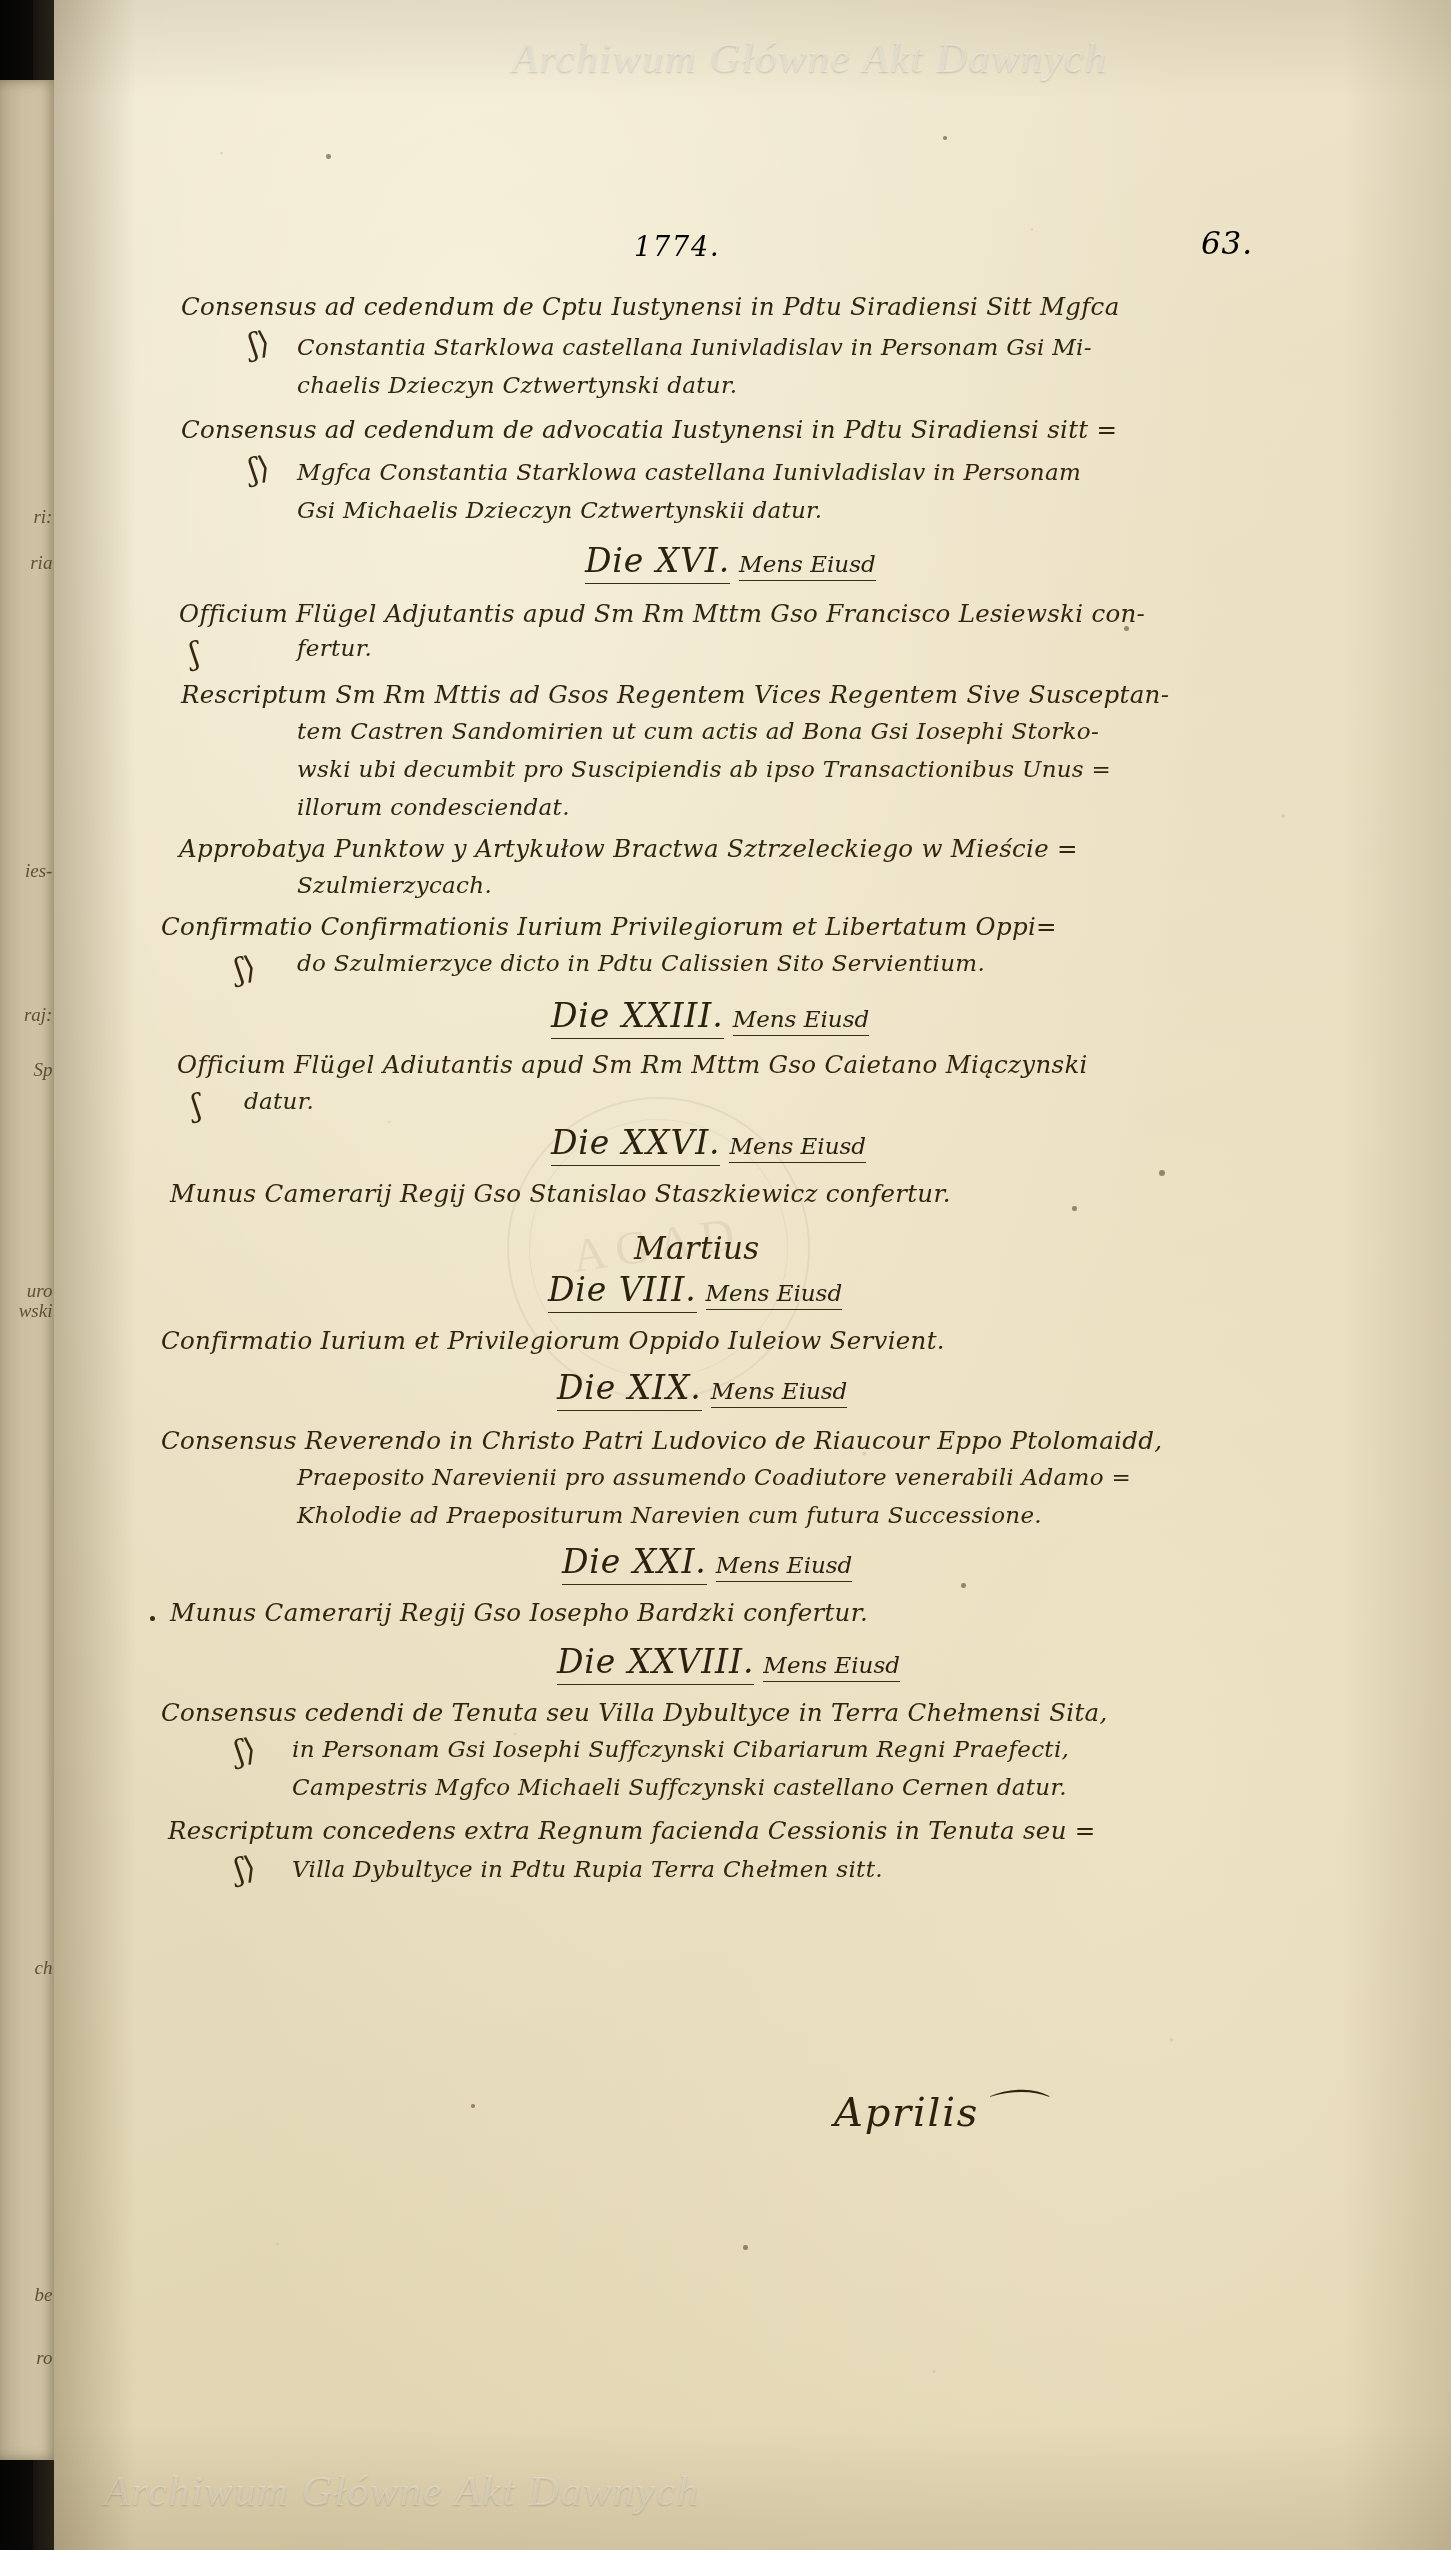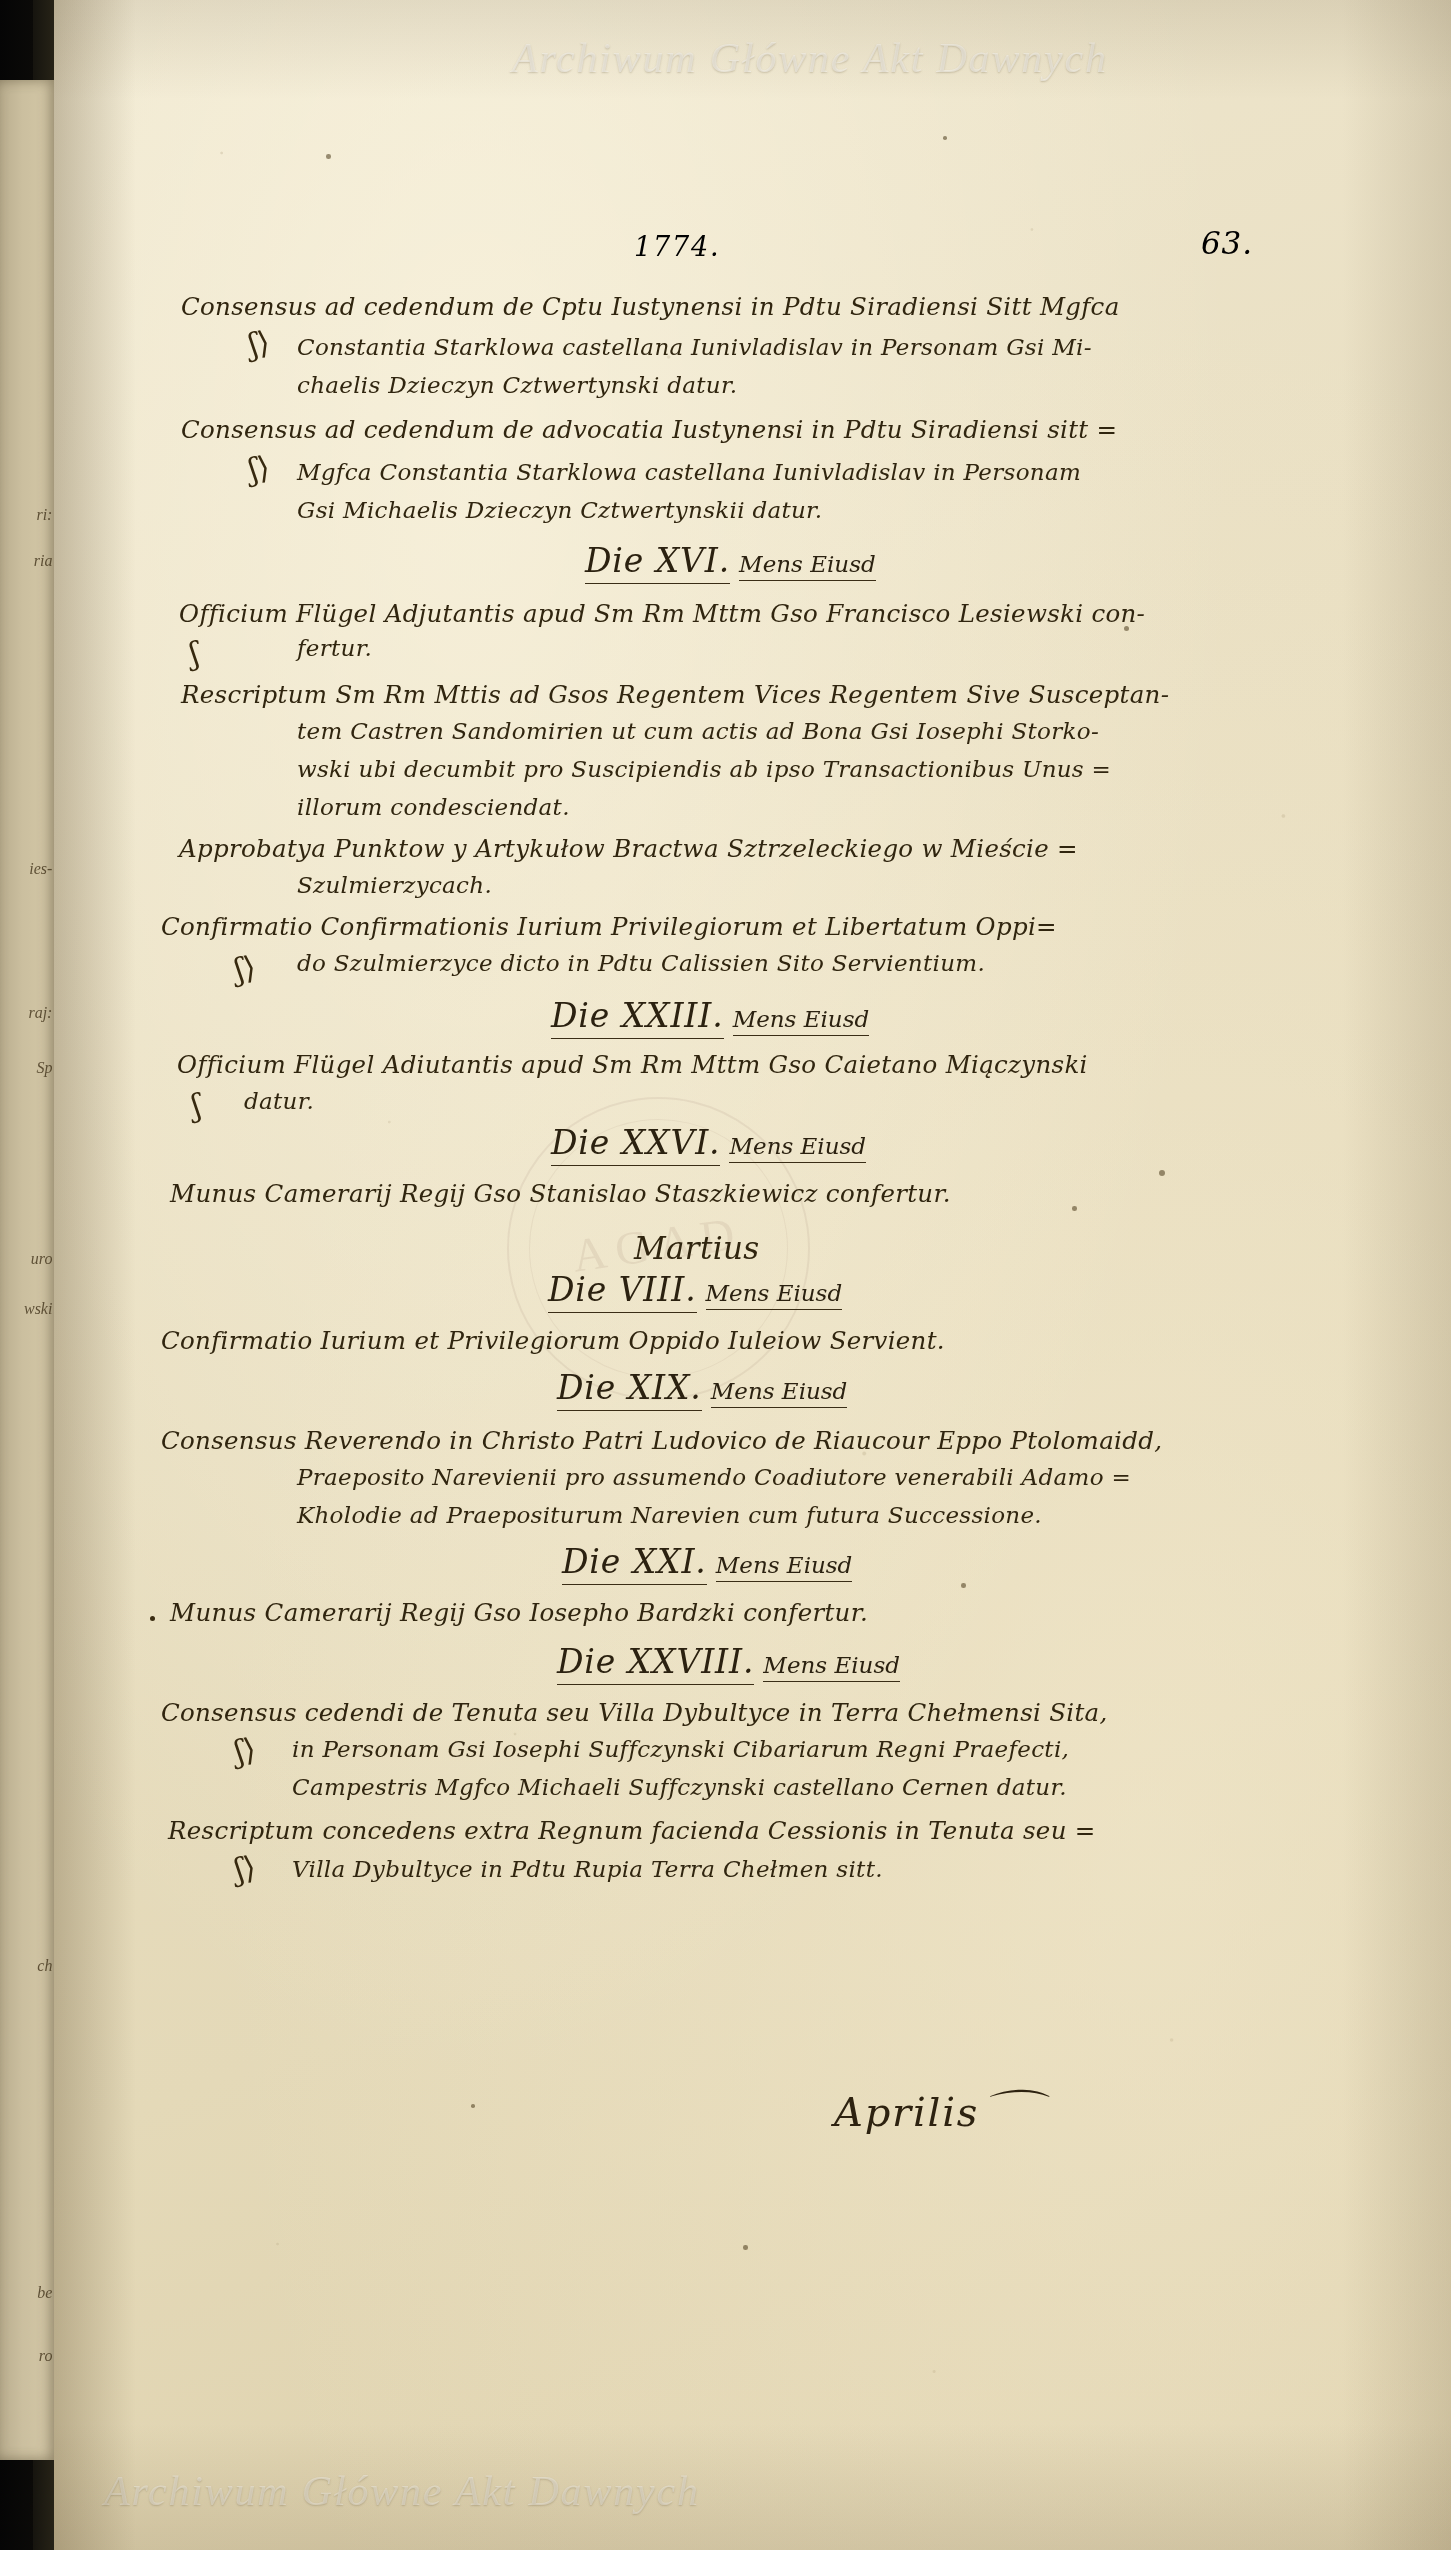--- a/index.html
+++ b/index.html
@@ -50,21 +50,21 @@
     height: 2380px;
     background: linear-gradient(to right, #b9ad8e 0%, #cbbf9f 40%, #d5c9a8 100%);
     box-shadow: inset -5.4px 0 12.7px rgba(60,48,26,0.45);
     overflow: hidden;
   }
   .facing-page .frag {
     position: absolute;
     right: 3.6px;
     font-family: "Liberation Serif", serif;
     font-style: italic;
-    font-size: 16px;
+    font-size: 19px;
     color: #4a3c23;
     opacity: 0.85;
     white-space: nowrap;
   }
 
   
   .leaf {
     position: absolute;
     left: 54px;
     top: 0;
@@ -260,21 +260,21 @@
   <div class="gutter">
     <div class="gutter-inner"></div>
   </div>
 
   <div class="facing-page">
     <div class="frag" style="top:426px">ri:</div>
     <div class="frag" style="top:472px">ria</div>
     <div class="frag" style="top:780px">ies-</div>
     <div class="frag" style="top:924px">raj:</div>
     <div class="frag" style="top:979px">Sp</div>
-    <div class="frag" style="top:1170px">uro</div>
+    <div class="frag" style="top:1200px">uro</div>
     <div class="frag" style="top:1220px">wski</div>
     <div class="frag" style="top:1877px">ch</div>
     <div class="frag" style="top:2204px">be</div>
     <div class="frag" style="top:2267px">ro</div>
   </div>
 
   <div class="leaf">
 
     <div class="stamp">
       <div class="stamp-text">AGAD</div>

